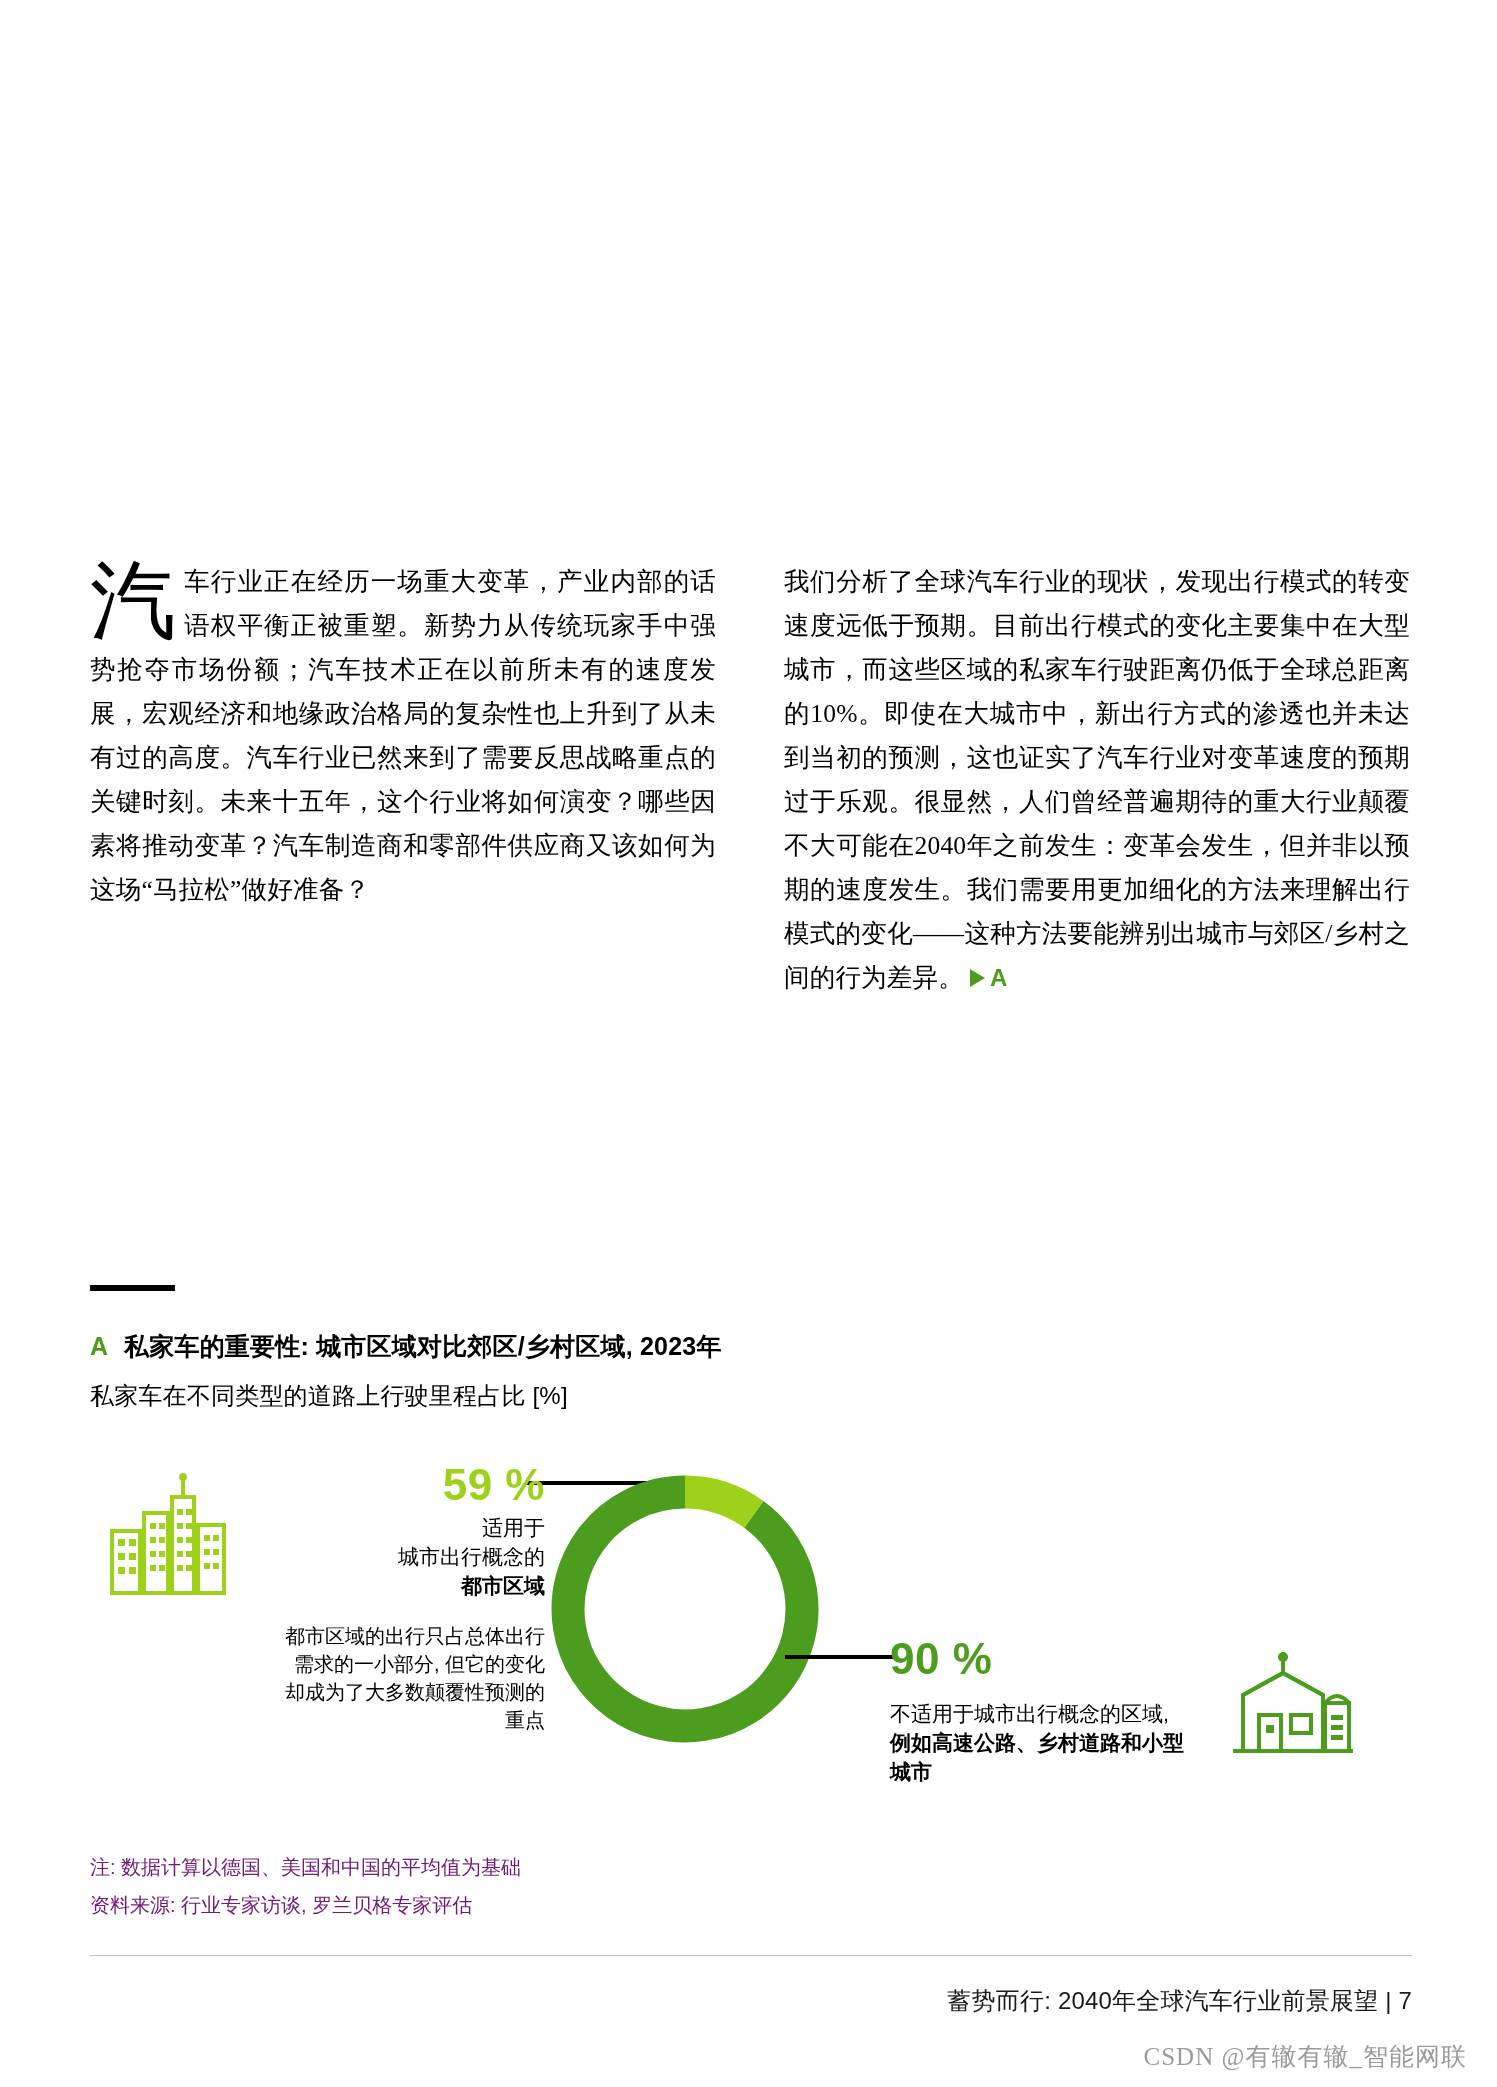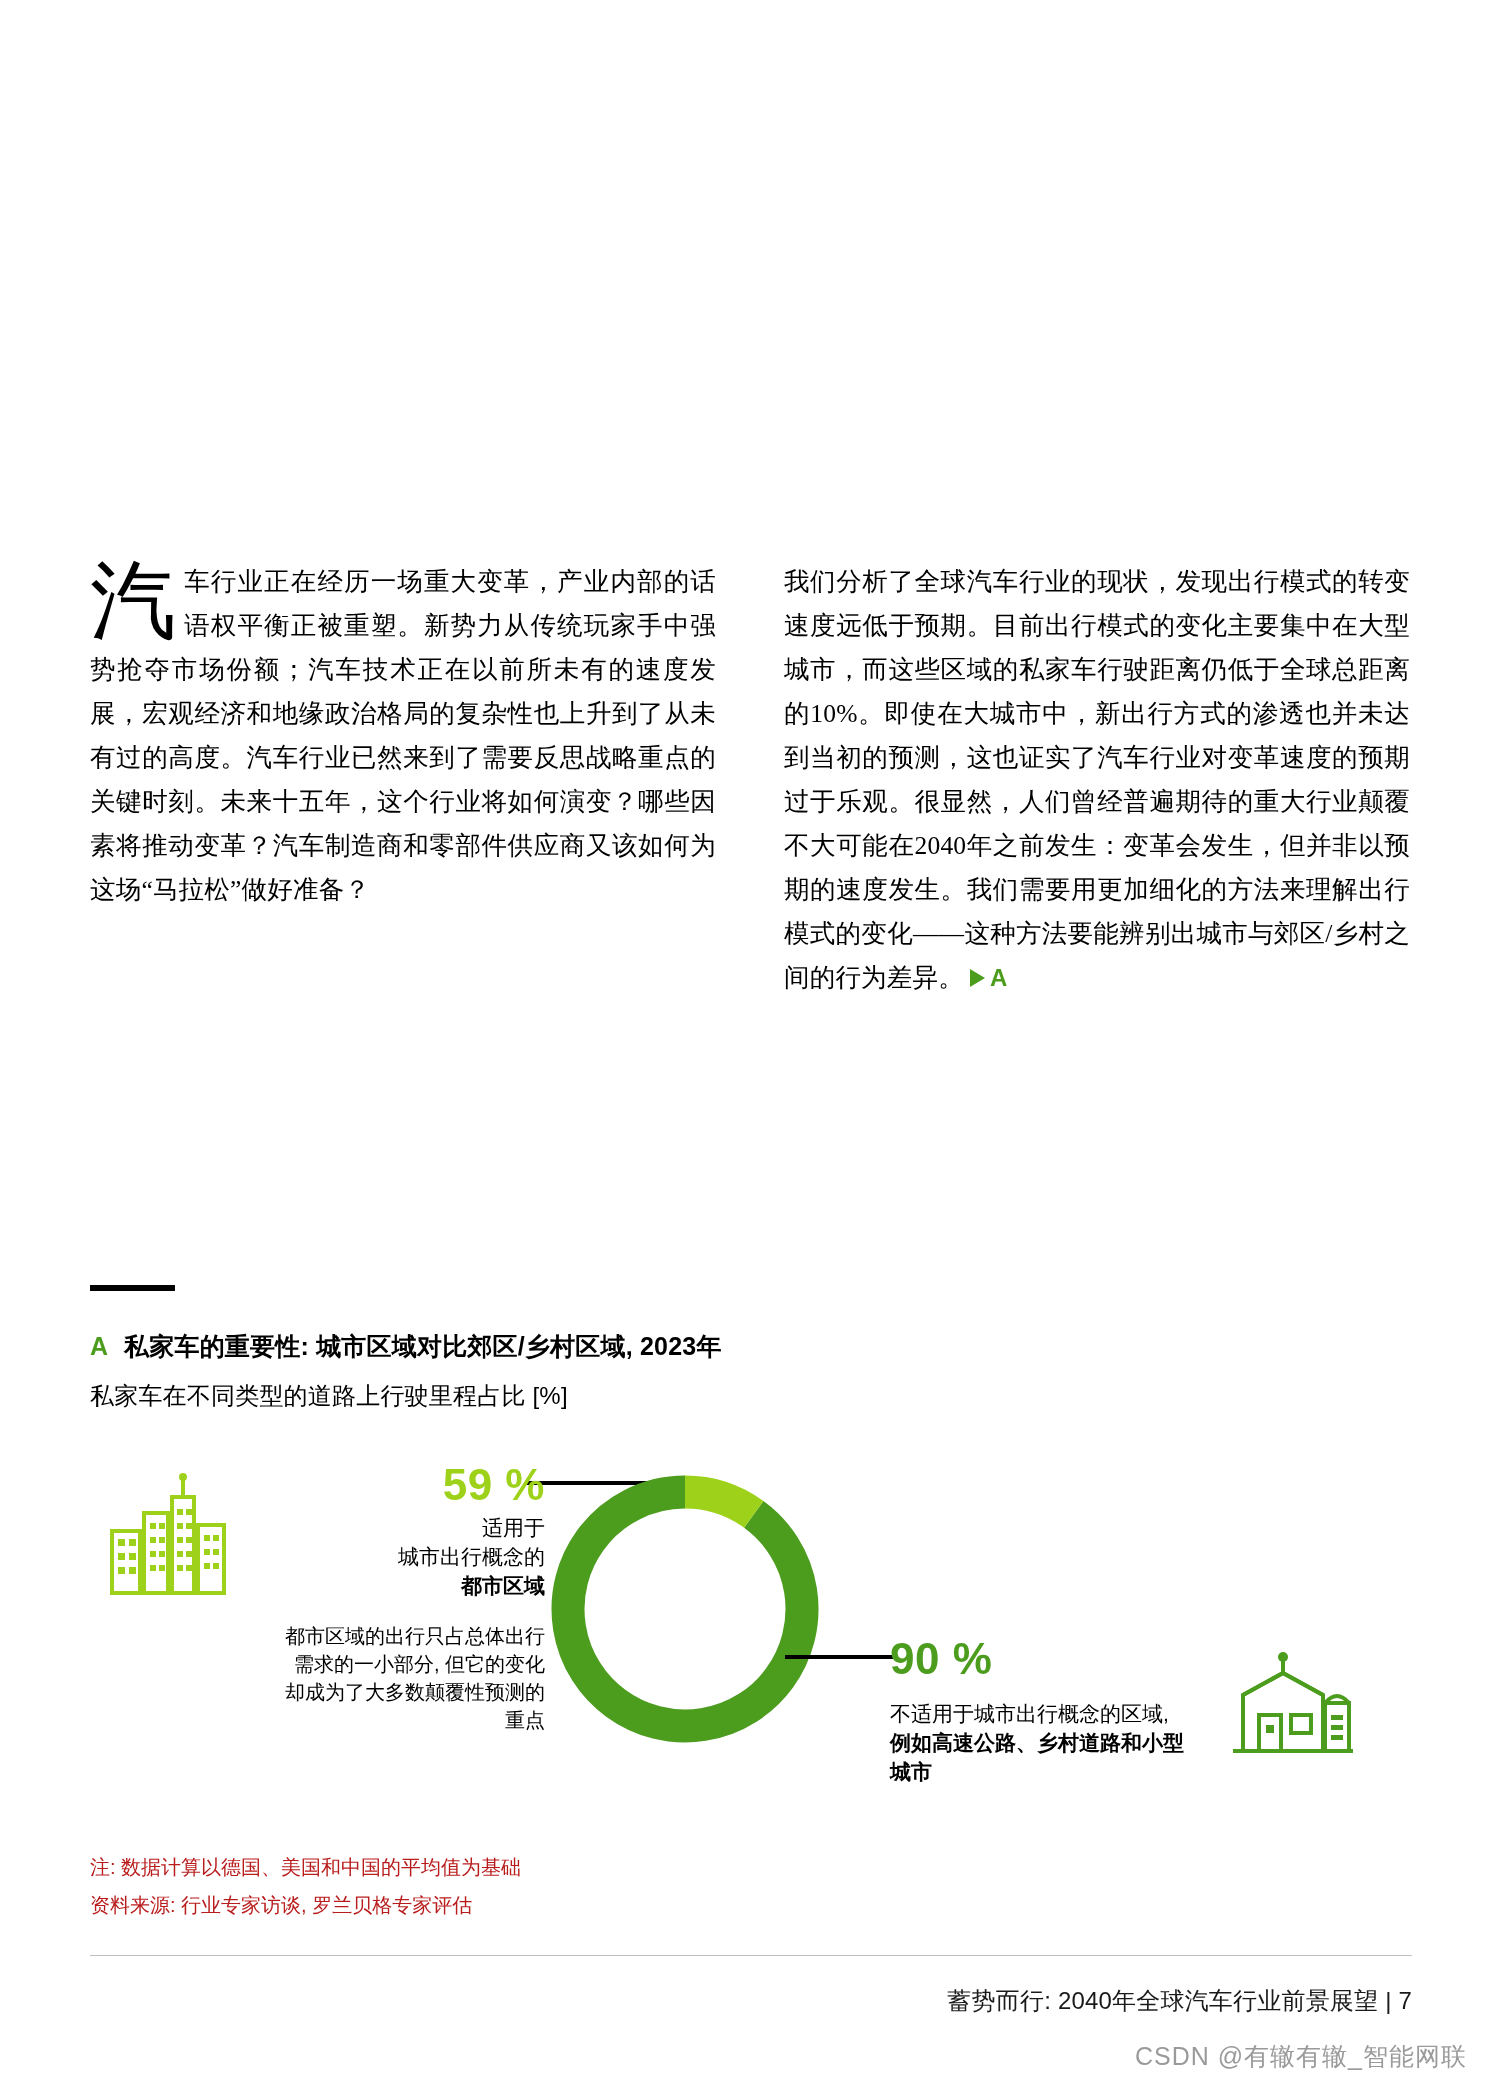--- a/index.html
+++ b/index.html
@@ -226,21 +226,21 @@
   .footnotes {
     position: absolute;
     left: 90px;
     top: 1848px;
     width: 1320px;
   }
   .footnote {
     font-family: "Liberation Sans", sans-serif;
     font-size: 20px;
     line-height: 38px;
-    color: #b91c1c;
+    color: #701a75;
   }
 
   .footer-rule {
     position: absolute;
     left: 90px;
     top: 1955px;
     width: 1322px;
     height: 1px;
     background: #bfbfbf;
   }
@@ -251,21 +251,21 @@
     font-family: "Liberation Sans", sans-serif;
     font-size: 24px;
     color: #1a1a1a;
     letter-spacing: 0.2px;
   }
 
   .watermark {
     position: absolute;
     right: 30px;
     bottom: 14px;
-    font-family: Liberation Sans, sans-serif;
+    font-family: Liberation Serif, serif;
     font-size: 25px;
     color: #9a9a9a;
     letter-spacing: 1px;
   }
 </style>
 </head>
 <body>
 
 <div class="page">
 

